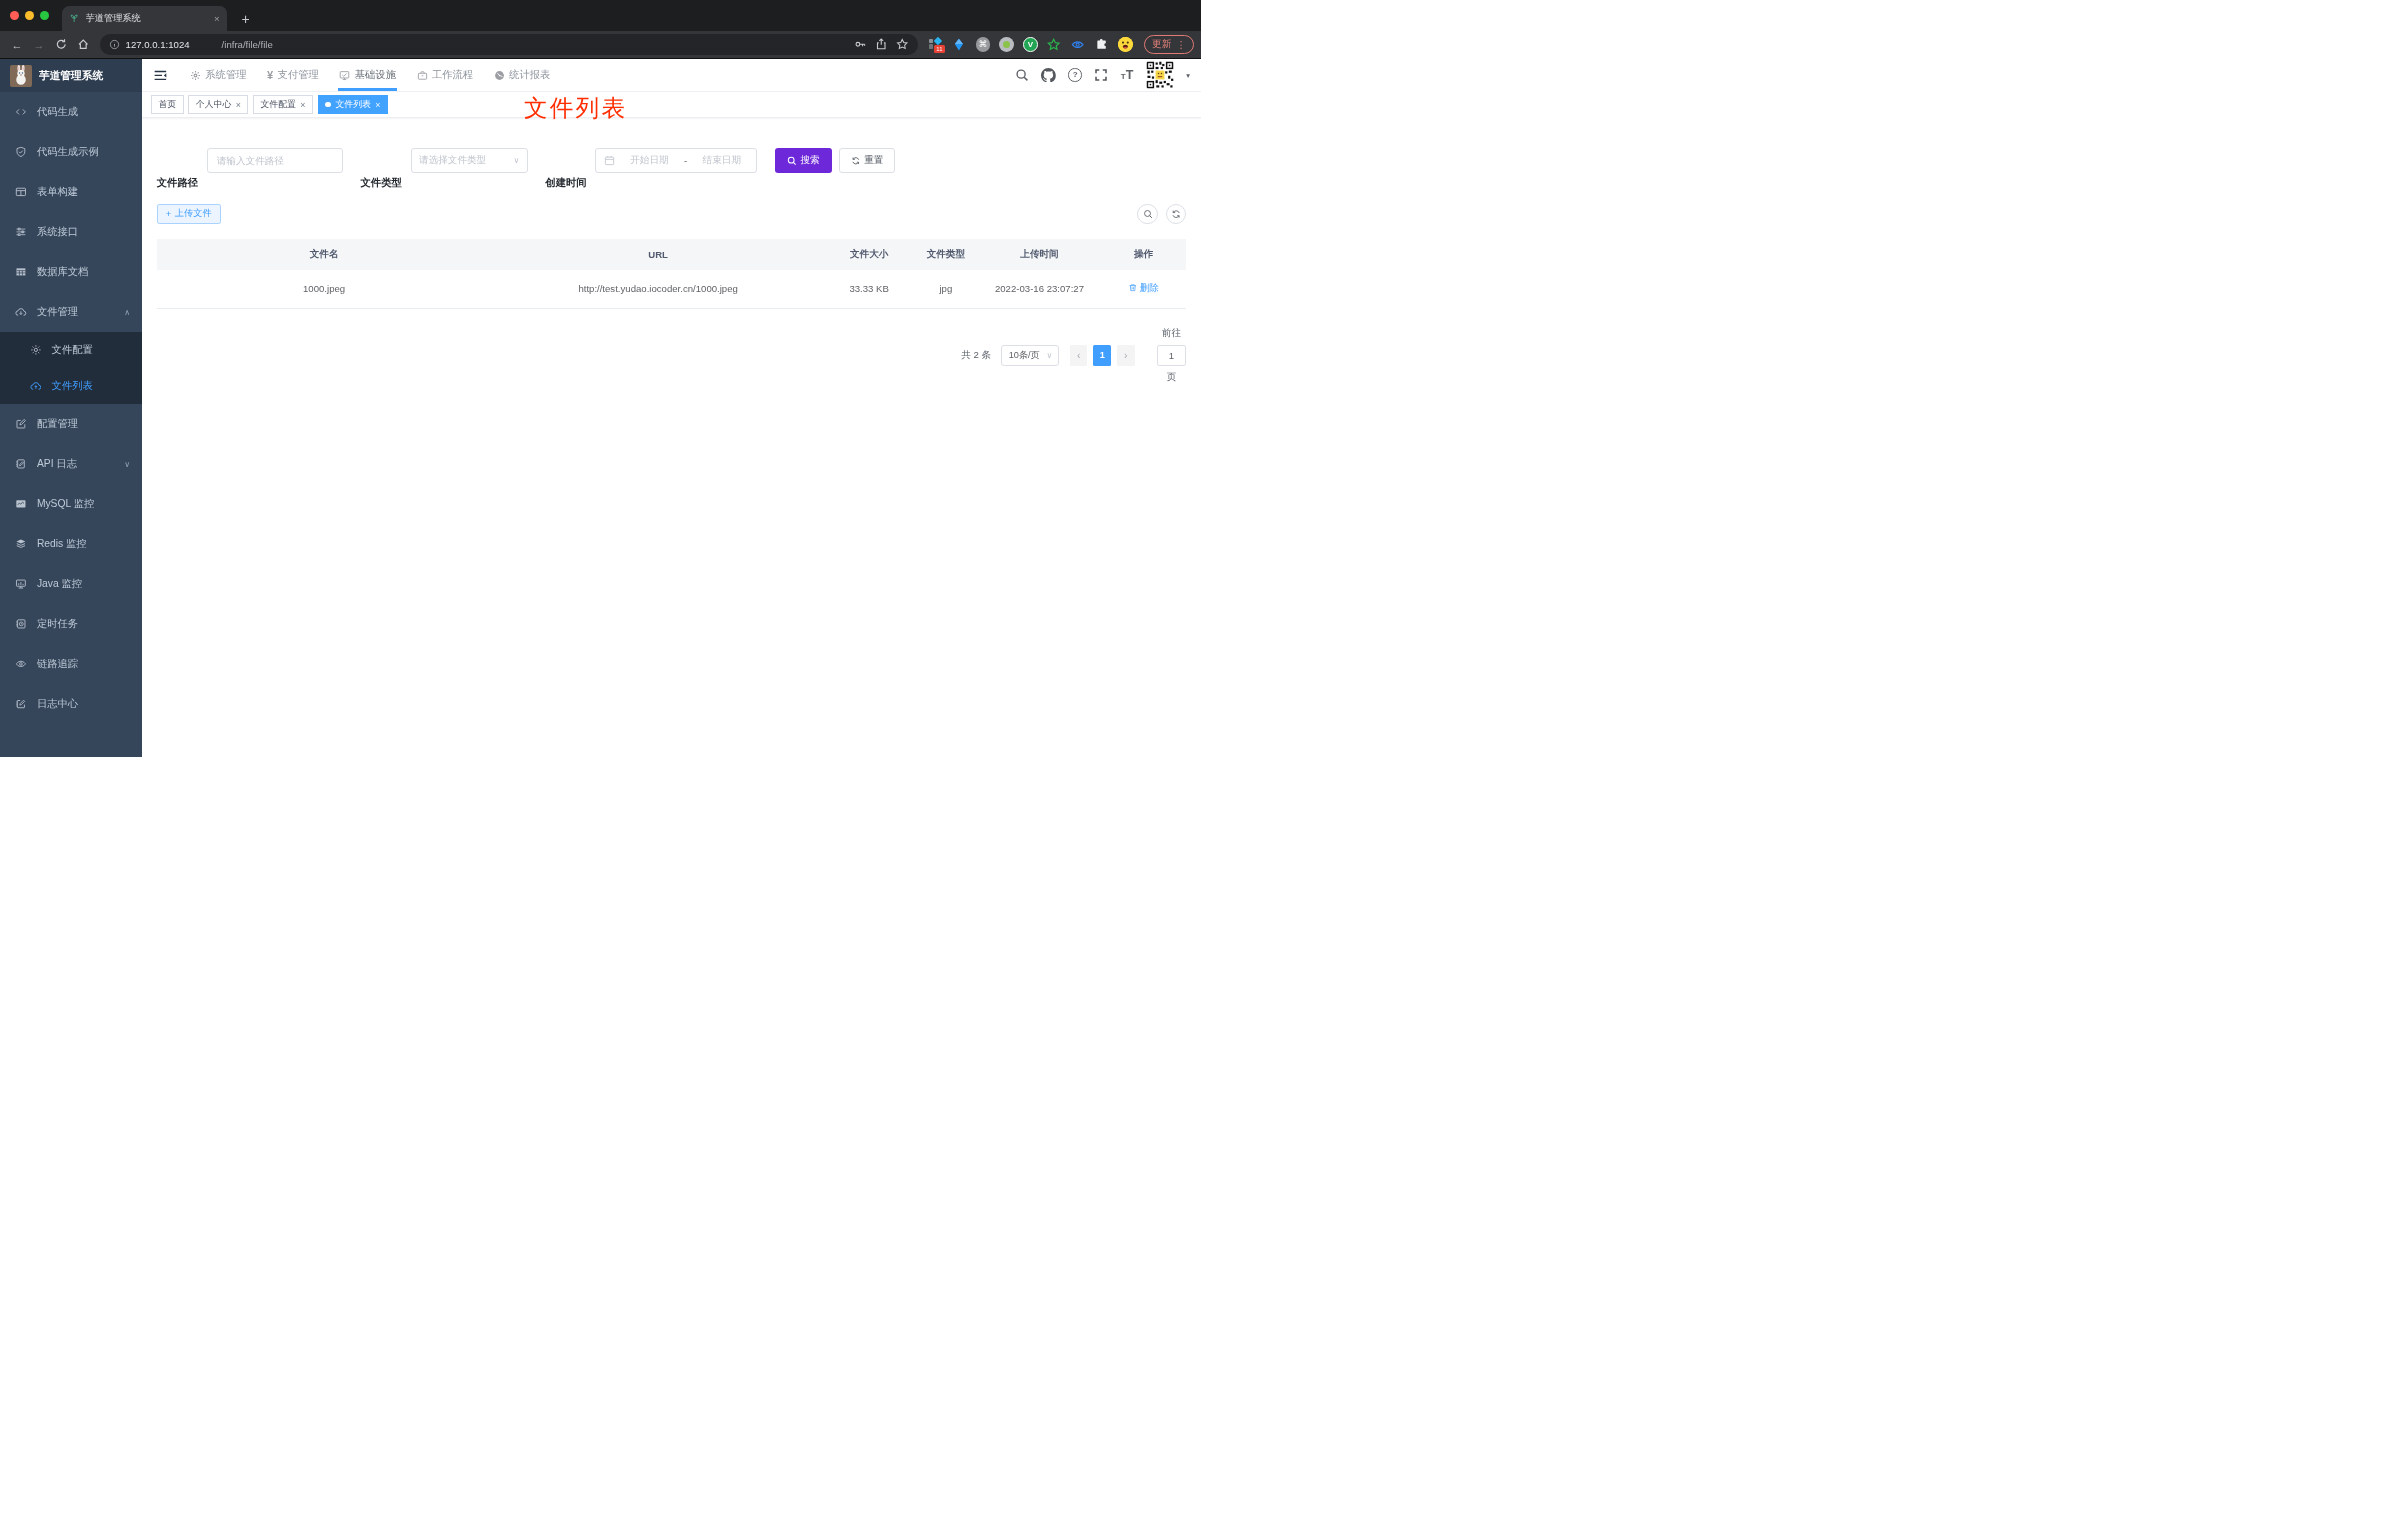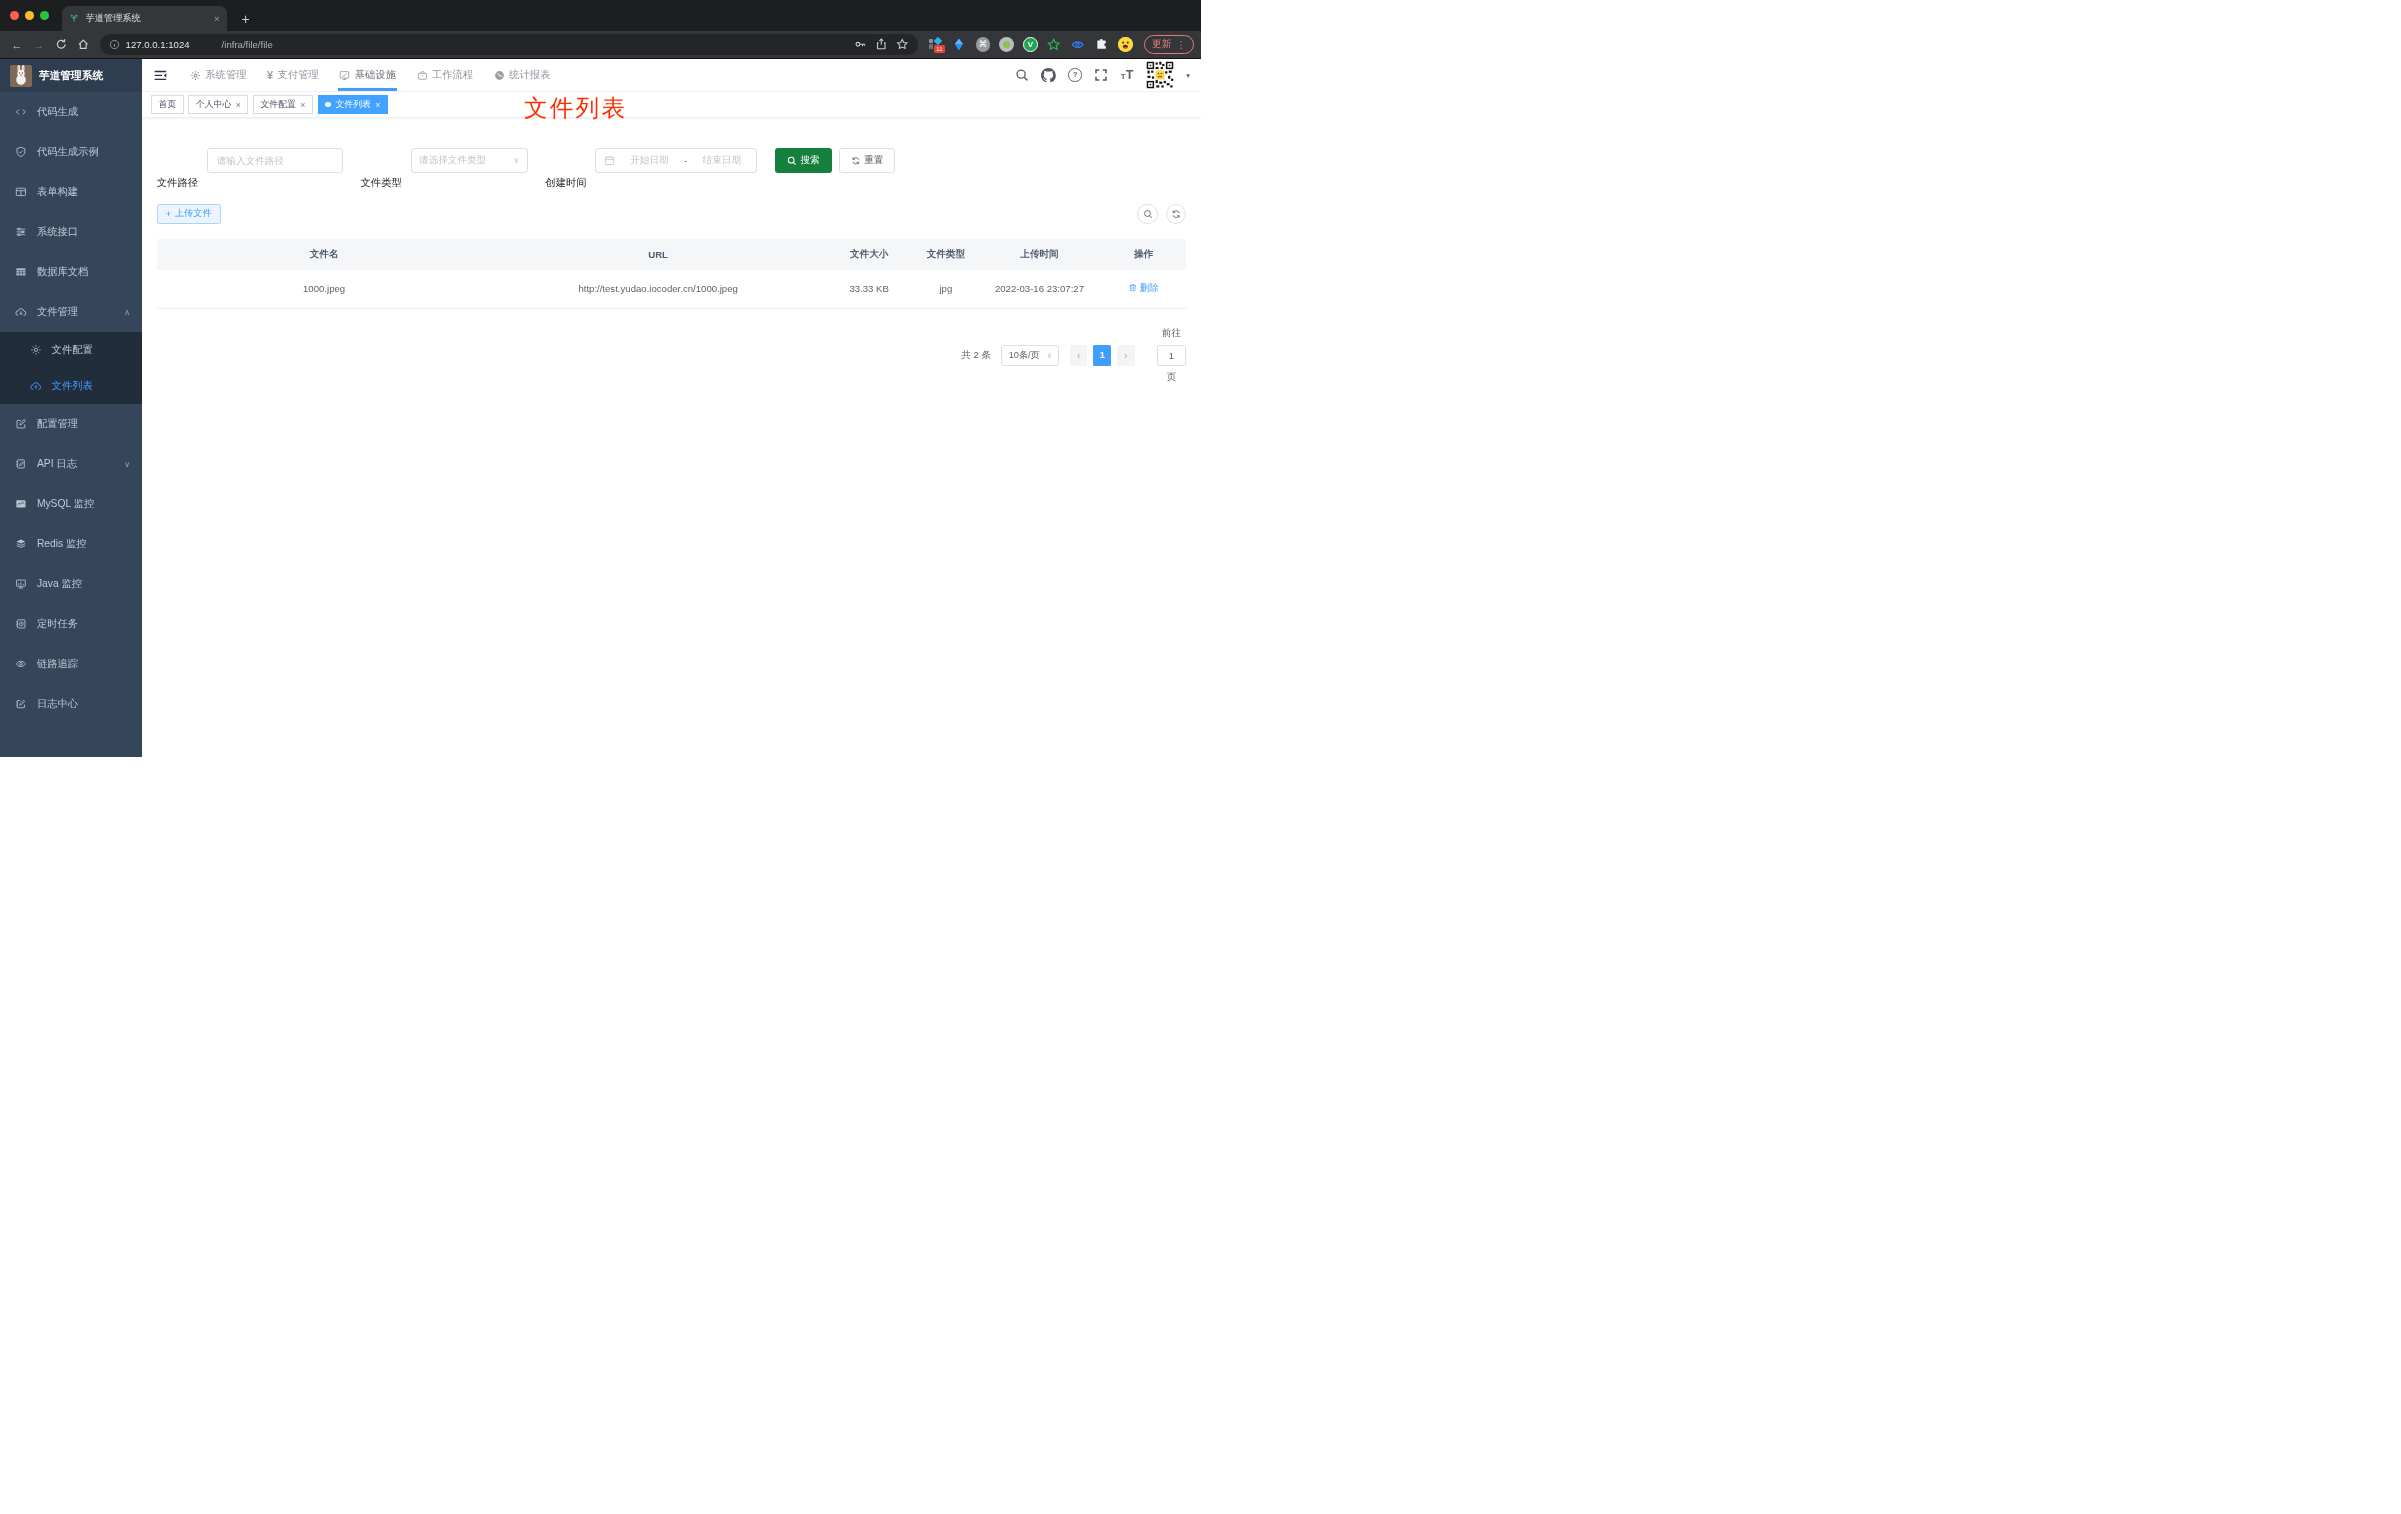--- a/index.html
+++ b/index.html
@@ -77,31 +77,31 @@
   .tag .x { font-size:8.9px; color:#7a8391; }
   .tag.active { background:#42a2ff; border-color:#42a2ff; color:#fff; }
   .tag.active .x { color:#eaf4ff; }
   .tagdot { width:5.9px; height:5.9px; border-radius:50%; background:#fff; }
 
   .annotation { position:absolute; left:382px; top:33px; font-size:23.6px; letter-spacing:2.2px; color:#ff2d00; font-weight:500; z-index:30; pointer-events:none; }
 
   
   .content { flex:1; padding:11.8px 14.8px 0 14.8px; position:relative; min-height:0; }
   .filters { display:flex; align-items:center; margin-top:1.5px; }
-  .flabel { font-size:10.3px; font-weight:400; color:#24292f; margin-right:8.9px; white-space:nowrap;margin-top:45px; }
+  .flabel { font-size:10.3px; font-weight:700; color:#24292f; margin-right:8.9px; white-space:nowrap;margin-top:45px; }
   .fgroup { display:flex; align-items:center; margin-right:17.7px; }
   .inp { width:136px; height:25px; border:0.7px solid #dcdfe6; border-radius:3px; padding:0 8.9px; font-size:9.6px; color:#606266; outline:none; background:#fff; }
   .inp::placeholder { color:#bfc4cc; }
   .selbox { width:117px; height:25px; border:0.7px solid #dcdfe6; border-radius:3px; display:flex; align-items:center; padding:0 7.4px; font-size:9.6px; color:#bfc4cc; position:relative; }
   .selbox .caret { margin-left:auto; color:#c0c4cc; font-size:8px; }
   .daterange { width:162px; height:25px; border:0.7px solid #dcdfe6; border-radius:3px; display:flex; align-items:center; gap:7.4px; padding:0 7.4px; font-size:9.6px; color:#bfc4cc; }
   .daterange .sep { color:#606266; }
   .dr-ph { flex:1; text-align:center; }
   .btn { height:25px; border-radius:3px; display:inline-flex; align-items:center; gap:3.7px; font-size:9.6px; padding:0 11px; cursor:pointer; border:0.7px solid transparent; }
-  .btn.primary { background:#15803d; color:#fff;justify-content:center; }
+  .btn.primary { background:#6d28d9; color:#fff;justify-content:center; }
   .btn.plain { background:#fff; border-color:#dcdfe6; color:#5a6068; margin-left:7.4px; }
 
   .toolrow { margin-top:13.3px; display:flex; align-items:center; }
   .btn-upload { height:20.7px; padding:0 8px; background:#ecf5ff; border:0.7px solid #a9d3ff; border-radius:2.2px; color:#409eff; font-size:9.2px; display:inline-flex; align-items:center; gap:3.7px; cursor:pointer; }
   .toolrow .rt { margin-left:auto; display:flex; gap:7.4px; }
   .circbtn { width:20.7px; height:20.7px; border:0.7px solid #dcdfe6; border-radius:50%; background:#fff; display:flex; align-items:center; justify-content:center; color:#5f6368; cursor:pointer; }
 
   table.grid { width:100%; border-collapse:collapse; margin-top:14.8px; font-size:9.6px; table-layout:fixed; }
   .grid th { background:#f5f6f8; color:#515a6e; font-weight:700; height:31px; text-align:center; padding:0 4.4px; }
   .grid td { color:#606266; text-align:center; padding:10.3px 7.4px; border-bottom:0.7px solid #e9edf2; word-break:break-all; line-height:1.65; }

